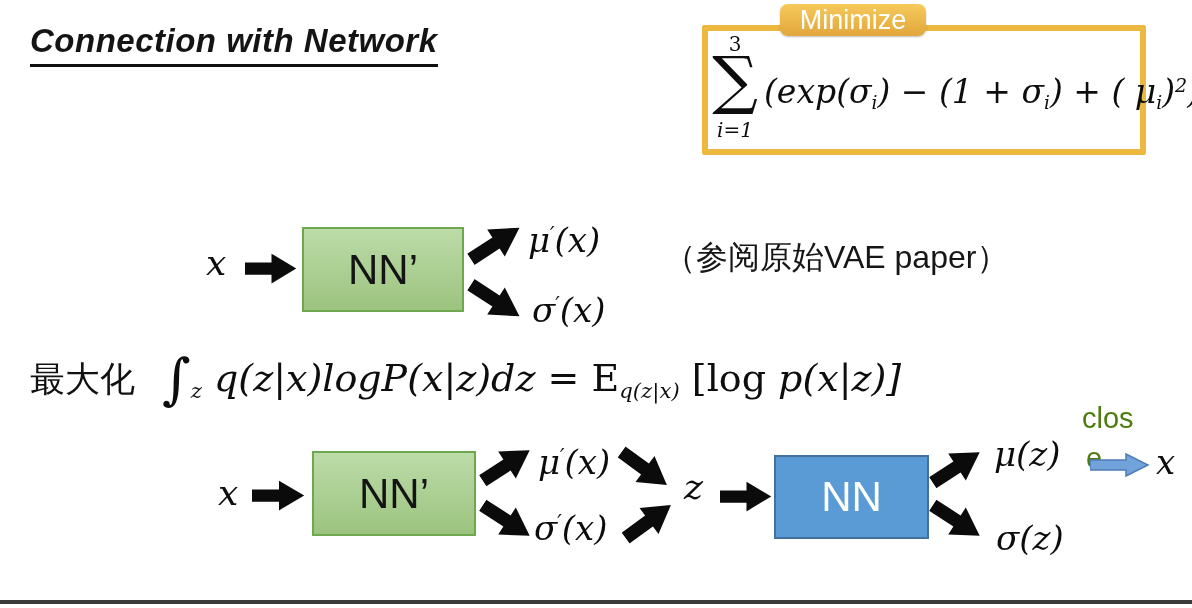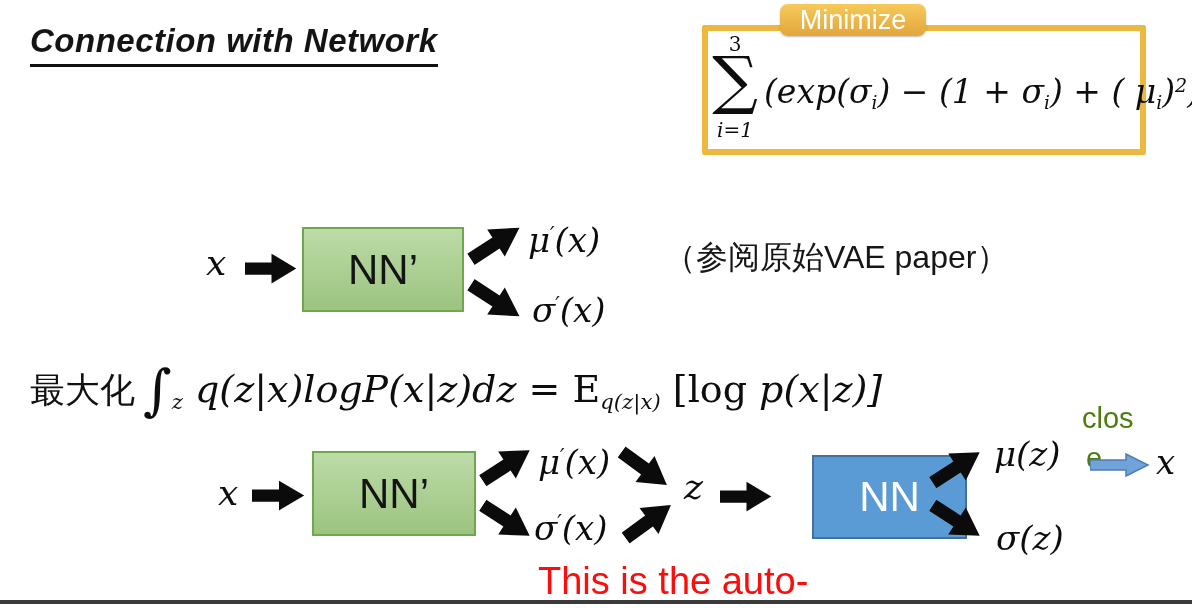--- a/index.html
+++ b/index.html
@@ -24,21 +24,21 @@
   .math{font-family:"DejaVu Serif",serif;}
   .sum{left:706px;top:34px;width:58px;text-align:center;line-height:1;z-index:2;}
   .sum-top{font-size:20px;font-family:"DejaVu Serif",serif;}
   .sum-sigma{font-size:64px;line-height:.82;font-family:"DejaVu Serif",serif;}
   .sum-bot{font-size:20px;font-style:italic;margin-top:14px;}
   .expr{left:764px;top:72px;font-size:33px;z-index:2;}
   
   .line{display:flex;align-items:baseline;}
   .cjk{font-size:35px;color:#111;}
   .min-line{left:30px;top:130px;gap:18px;}
-  .max-line{left:30px;top:358px;gap:8px;}
+  .max-line{left:30px;top:347px;gap:27px;}
   .fmath{font-size:38px;}
   
   .tk-it{font-style:italic;}
   .tk-up{font-style:normal;}
   .tk-sub{font-style:italic;font-size:.56em;vertical-align:-0.32em;}
   .tk-sup{font-style:italic;font-size:.58em;vertical-align:.55em;}
   .tk-int{font-style:normal;font-size:1.45em;vertical-align:-0.12em;}
   
   .gbox{
     background:linear-gradient(180deg,var(--c-green-fill-top,#BCDCA8),var(--c-green-fill-bottom,#9CC37F));
@@ -115,36 +115,35 @@
   <svg class="barrow" style="left:616px;top:450px;width:58px;height:38px;transform:rotate(36deg);" viewBox="0 0 60 40" preserveAspectRatio="none">
       <polygon points="0,13 30,13 30,3 58,20 30,37 30,27 0,27"></polygon>
     </svg>
   <svg class="barrow" style="left:620px;top:502px;width:58px;height:38px;transform:rotate(-36deg);" viewBox="0 0 60 40" preserveAspectRatio="none">
       <polygon points="0,13 30,13 30,3 58,20 30,37 30,27 0,27"></polygon>
     </svg>
   <div class="abs mlabel mlabel-lg" style="left:684px;top:466px;font-style:italic;">z</div>
   <svg class="barrow" style="left:720px;top:479px;width:53px;height:35px;" viewBox="0 0 60 40" preserveAspectRatio="none">
       <polygon points="0,13 30,13 30,3 58,20 30,37 30,27 0,27"></polygon>
     </svg>
-  <div class="abs bbox" style="left:812px;top:455px;width:151px;height:80px;">
+  <div class="abs bbox" style="left:774px;top:455px;width:151px;height:80px;">
     <span>NN</span>
   </div>
   <svg class="barrow" style="left:928px;top:448px;width:58px;height:38px;transform:rotate(-33deg);" viewBox="0 0 60 40" preserveAspectRatio="none">
       <polygon points="0,13 30,13 30,3 58,20 30,37 30,27 0,27"></polygon>
     </svg>
   <svg class="barrow" style="left:928px;top:502px;width:58px;height:38px;transform:rotate(33deg);" viewBox="0 0 60 40" preserveAspectRatio="none">
       <polygon points="0,13 30,13 30,3 58,20 30,37 30,27 0,27"></polygon>
     </svg>
   <div class="abs mlabel" style="left:994px;top:434px;"><span class="tk-it">μ(z)</span></div>
   <div class="abs mlabel" style="left:996px;top:518px;"><span class="tk-it">σ(z)</span></div>
 
   <div class="abs plain" style="left:1082px;top:402px;">clos</div>
   <div class="abs plain" style="left:1086px;top:442px;">e</div>
   <svg class="barrow" style="left:1090px;top:452px;width:60px;height:26px;color:var(--c-blue-arrow-fill,#71A3DA);" viewBox="0 0 60 26" preserveAspectRatio="none">
       <polygon points="0,8 36,8 36,2 58,13 36,24 36,18 0,18" style="fill:var(--c-blue-arrow-fill,#71A3DA);stroke:var(--c-blue-arrow-border,#4C7EB8);stroke-width:1.5;"></polygon>
     </svg>
   <div class="abs mlabel" style="left:1156px;top:442px;font-style:italic;">x</div>
 
-  <div class="abs caption">This is the auto-</div>
 
   <div class="abs bottombar"></div>
 
 </div>
 
 </body></html>

